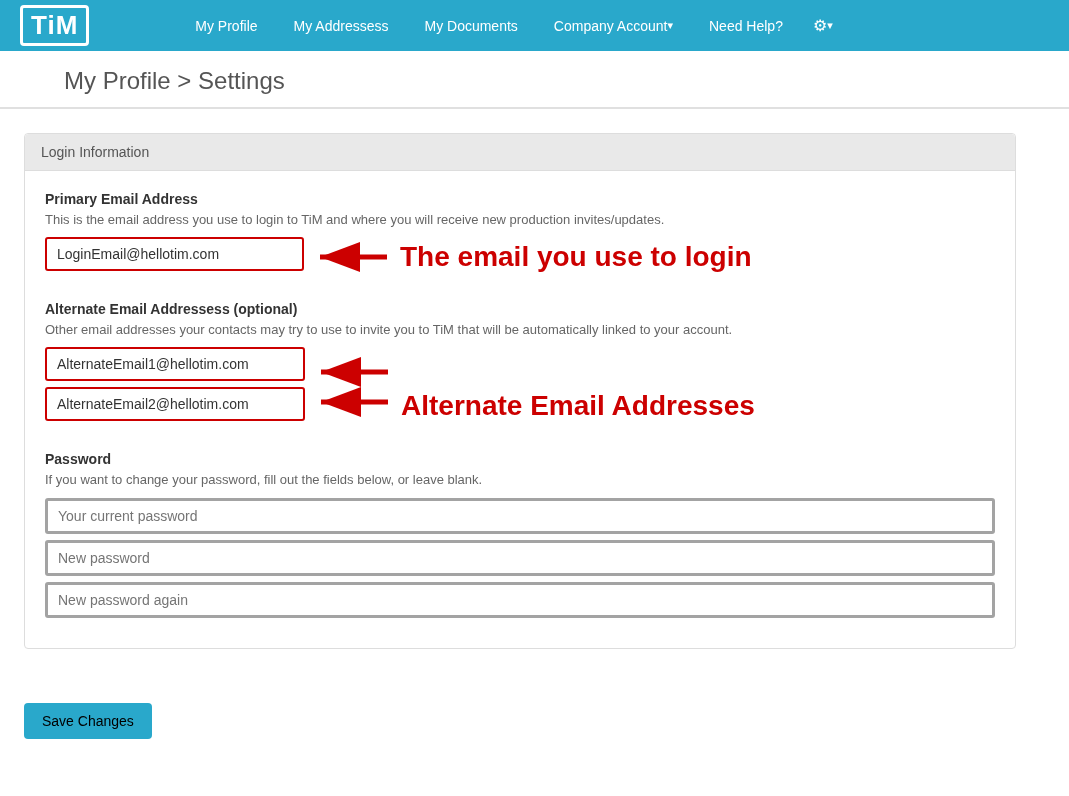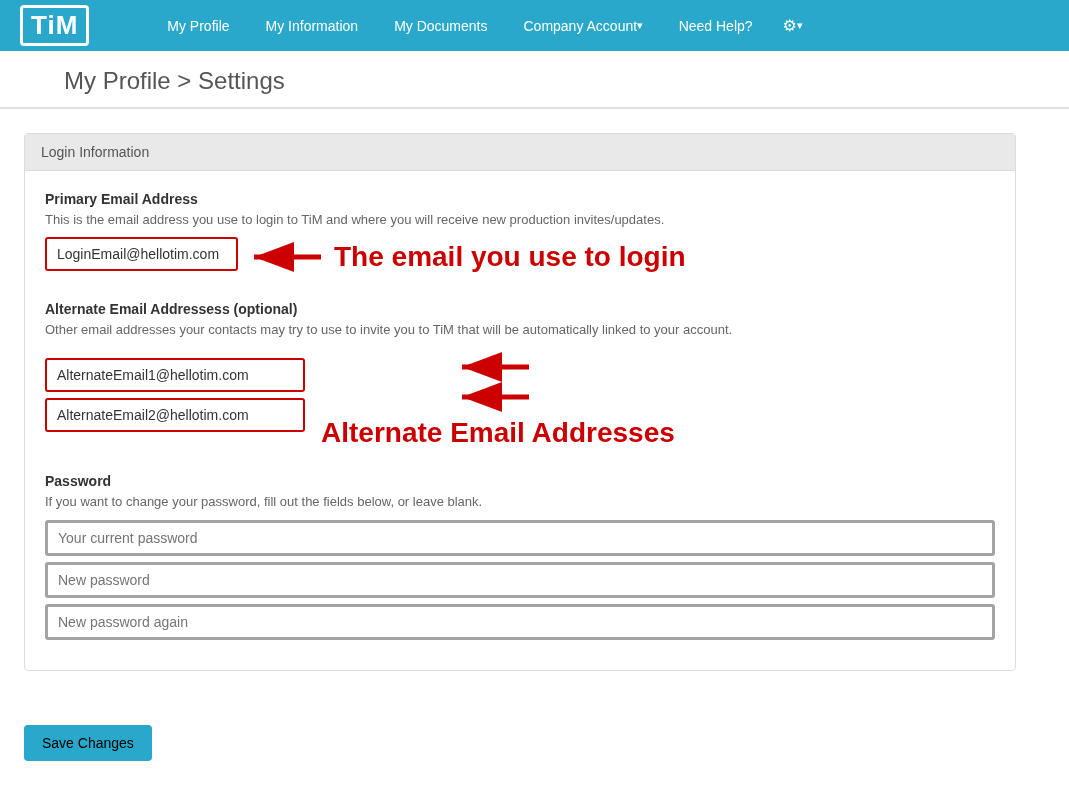--- a/index.html
+++ b/index.html
@@ -114,21 +114,21 @@
     .form-input.highlighted { border: 2px solid #cc0000; }
 
     
     .annotation-area {
       position: relative;
       display: flex;
       align-items: center;
       gap: 0;
     }
     .annotation-input-box {
-      width: 193px;
+      width: 259px;
       flex-shrink: 0;
     }
     .annotation-arrow-text {
       display: flex;
       align-items: center;
       margin-left: 8px;
       flex: 1;
     }
     .arrow-svg {
       flex-shrink: 0;
@@ -155,38 +155,38 @@
       cursor: pointer;
       margin-top: 30px;
     }
 
     
     .tim-logo {
       font-size: 26px;
       font-weight: bold;
       color: #fff;
       letter-spacing: 1px;
-      margin-right: 60px;
+      margin-right: 88px;
       border: 3px solid #fff;
       padding: 2px 8px;
       border-radius: 4px;
     }
 
     .divider { border: none; border-top: 1px solid #e0e0e0; margin: 0; }
   </style>
 </head>
 <body>
 
 <nav class="navbar">
   <div class="tim-logo">
     <span>TiM</span>
   </div>
   <div class="nav-links">
     <a class="nav-link">My Profile</a>
-    <a class="nav-link">My Information</a>
+    <a class="nav-link">My Addressess</a>
     <a class="nav-link">My Documents</a>
     <a class="nav-link has-dropdown">Company Account</a>
     <a class="nav-link">Need Help?</a>
     <div class="nav-gear">⚙</div>
   </div>
 </nav>
 
 <div class="breadcrumb-bar">
   <span class="breadcrumb-text">My Profile &gt; Settings</span>
 </div>
@@ -220,21 +220,21 @@
       </div>
 
       <div class="form-section">
         <div class="field-label">Alternate Email Addressess (optional)</div>
         <div class="field-desc">Other email addresses your contacts may try to use to invite you to TiM that will be automatically linked to your account.</div>
         <div style="position:relative; display:flex; align-items:center;">
           <div class="alt-email-inputs">
             <input class="form-input highlighted" type="text" value="AlternateEmail1@hellotim.com" style="">
             <input class="form-input highlighted" type="text" value="AlternateEmail2@hellotim.com" style="">
           </div>
-          <div style="display:flex; align-items:center; margin-left:8px;flex-direction:column;">
+          <div style="display:flex; align-items:flex-end; margin-left:8px;">
 
             <svg width="80" height="70">
               <defs>
                 <marker id="arrowhead2" markerWidth="8" markerHeight="6" refX="8" refY="3" orient="auto">
                   <polygon points="0 0, 8 3, 0 6" fill="#cc0000"></polygon>
                 </marker>
                 <marker id="arrowhead3" markerWidth="8" markerHeight="6" refX="8" refY="3" orient="auto">
                   <polygon points="0 0, 8 3, 0 6" fill="#cc0000"></polygon>
                 </marker>
               </defs>

